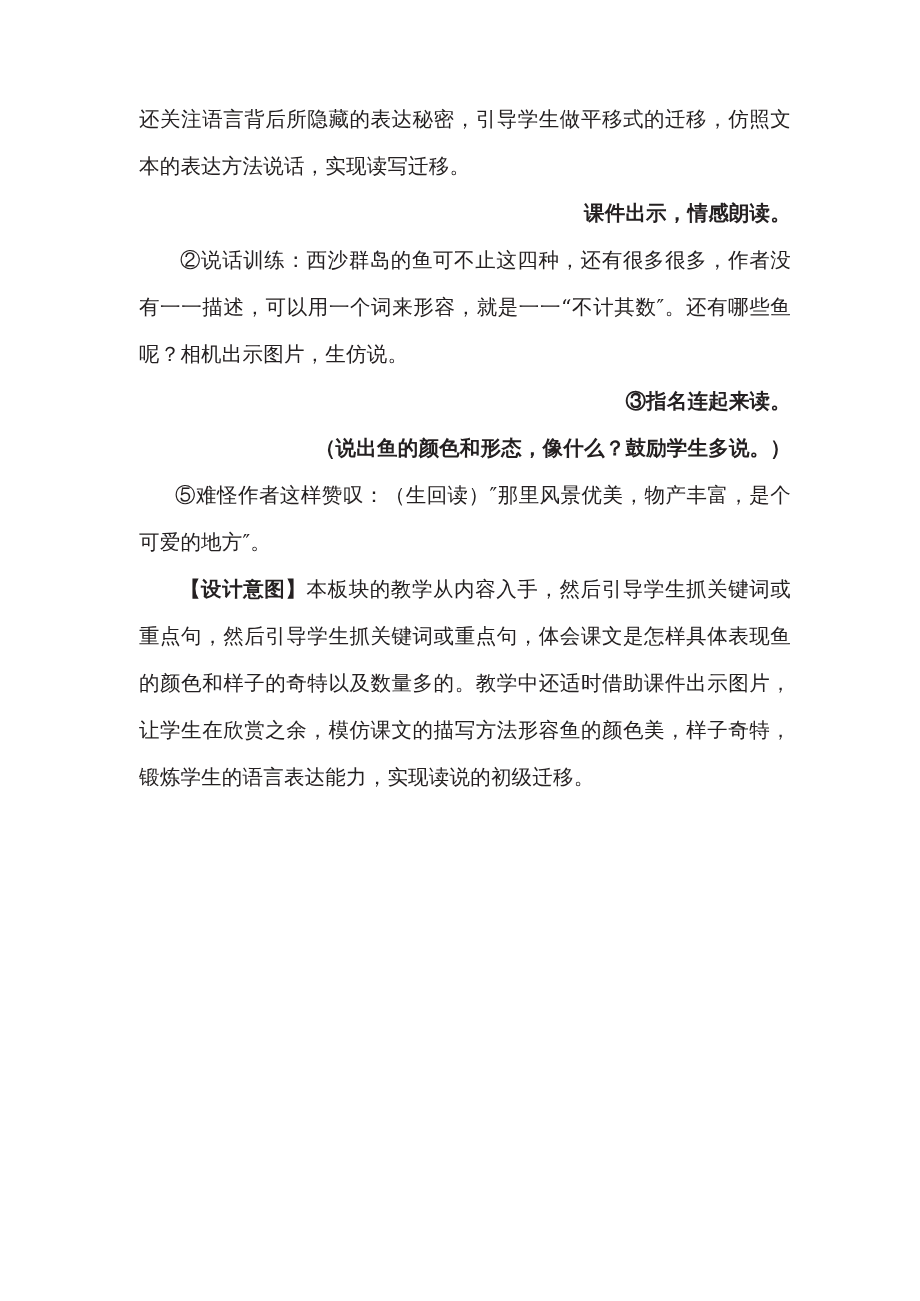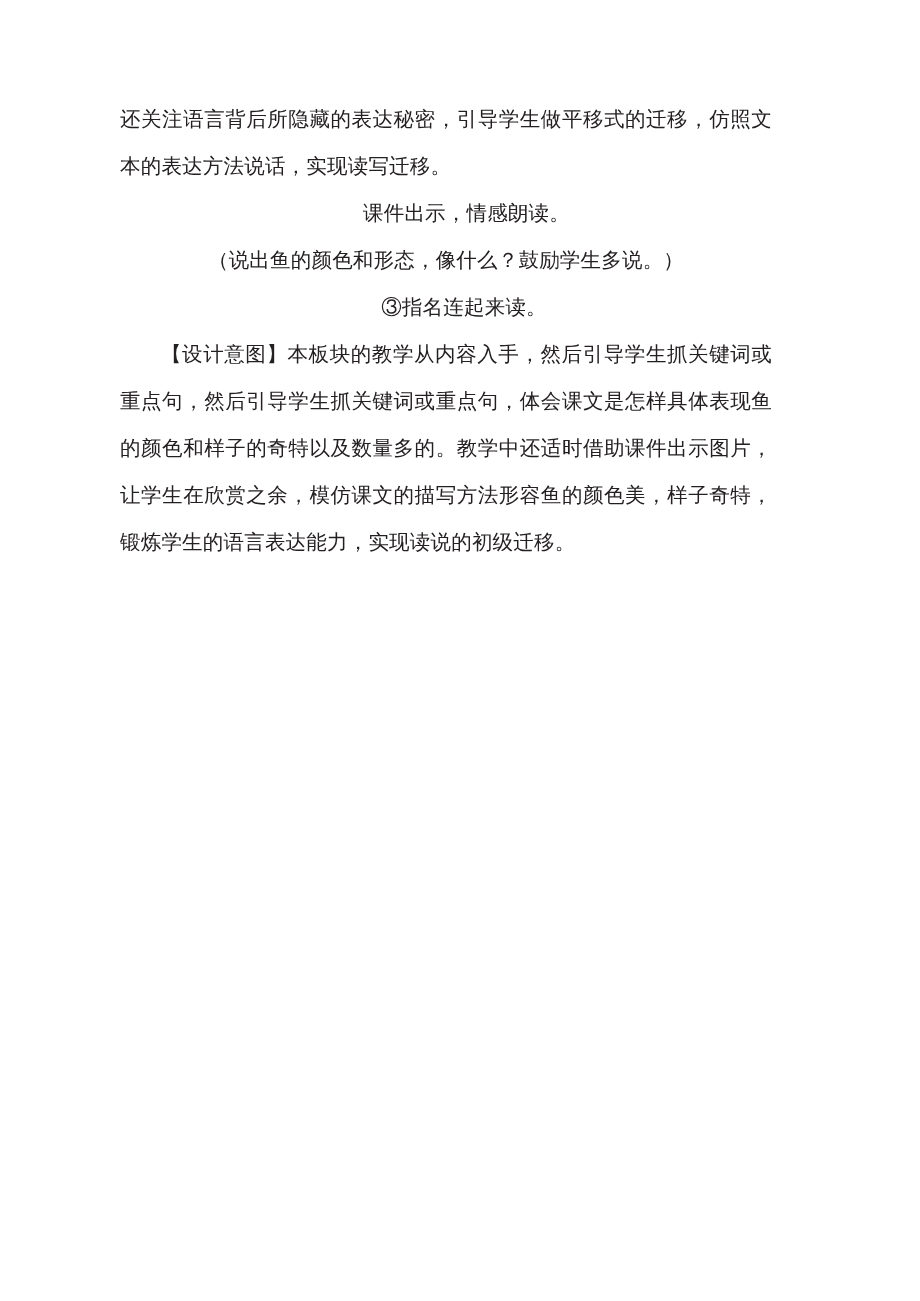--- a/index.html
+++ b/index.html
@@ -16,21 +16,21 @@
   }
   .page {
     position: relative;
     width: 920px;
     height: 1301px;
     background: #ffffff;
     box-sizing: border-box;
   }
   .doc-body {
     position: absolute;
-    left: 120px;
+    left: 139px;
     top: 96px;
     width: 652px;
   }
   .para {
     margin: 0;
     font-size: 20.5px;
     line-height: 47px;
     text-align: justify;
     text-justify: inter-ideograph;
     letter-spacing: 0.2px;
@@ -39,40 +39,42 @@
   }
   
   .indent-2 { text-indent: 41px; }
   
   .indent-1p7 { text-indent: 36px; }
   
   .indent-1 { text-indent: 21px; }
   
   .indent-0 { text-indent: 0; }
   
-  .nostretch { text-align: center; }
-  .bold-label { font-weight: 400; }
+  .nostretch { text-align: right; font-weight: bold; }
+  .bold-label { font-weight: 700; }
   .para > span { display: inline; }
 </style>
 </head>
 <body>
 
 <div class="page">
   <div class="doc-body">
 
     <p class="para indent-0">还关注语言背后所隐藏的表达秘密，引导学生做平移式的迁移，仿照文本的表达方法说话，实现读写迁移。</p>
 
 
     <p class="para indent-2 nostretch">课件出示，情感朗读。</p>
 
 
+    <p class="para indent-2">②说话训练：西沙群岛的鱼可不止这四种，还有很多很多，作者没有一一描述，可以用一个词来形容，就是一一“不计其数″。还有哪些鱼呢？相机出示图片，生仿说。</p>
 
+
+    <p class="para indent-1p7 nostretch">③指名连起来读。</p>
 
     <p class="para indent-0 nostretch">（说出鱼的颜色和形态，像什么？鼓励学生多说。）</p>
 
-    <p class="para indent-1p7 nostretch">③指名连起来读。</p>
 
-
+    <p class="para indent-1p7">⑤难怪作者这样赞叹：（生回读）″那里风景优美，物产丰富，是个可爱的地方″。</p>
 
     <p class="para indent-2"><span class="bold-label">【设计意图】</span><span>本板块的教学从内容入手，然后引导学生抓关键词或重点句，然后引导学生抓关键词或重点句，体会课文是怎样具体表现鱼的颜色和样子的奇特以及数量多的。教学中还适时借助课件出示图片，让学生在欣赏之余，模仿课文的描写方法形容鱼的颜色美，样子奇特，锻炼学生的语言表达能力，实现读说的初级迁移。</span></p>
 
   </div>
 </div>
 
 </body></html>

